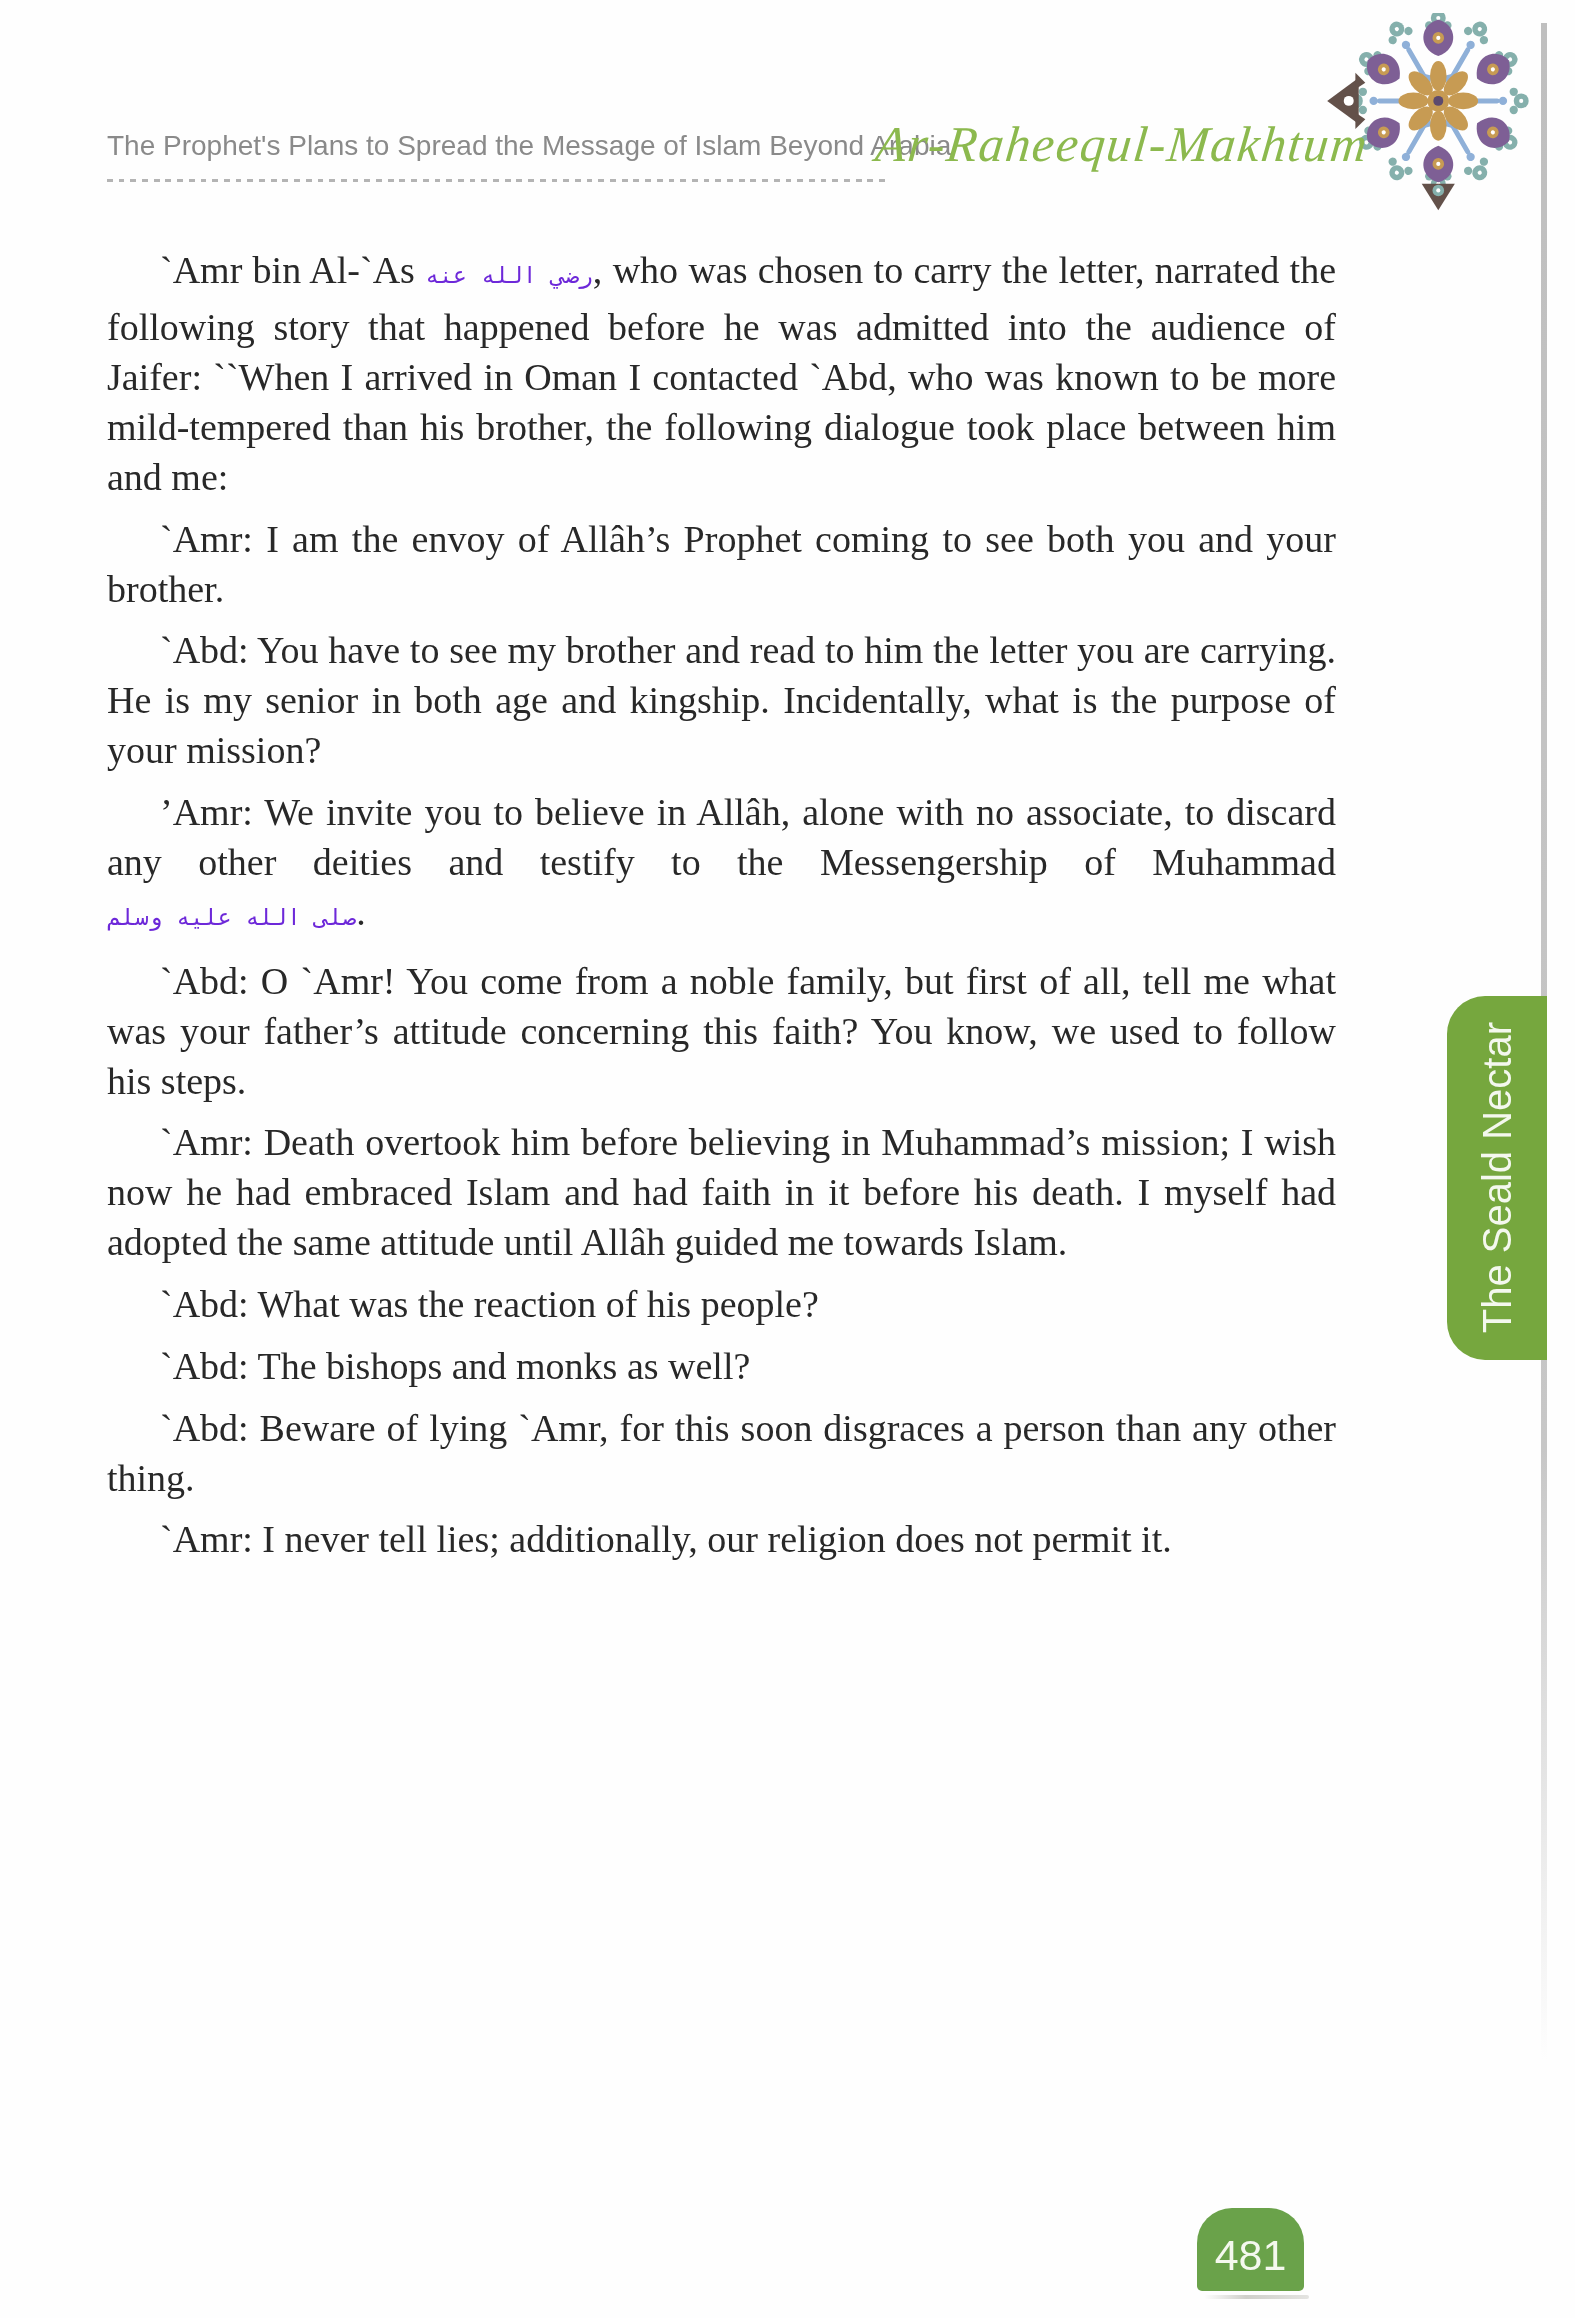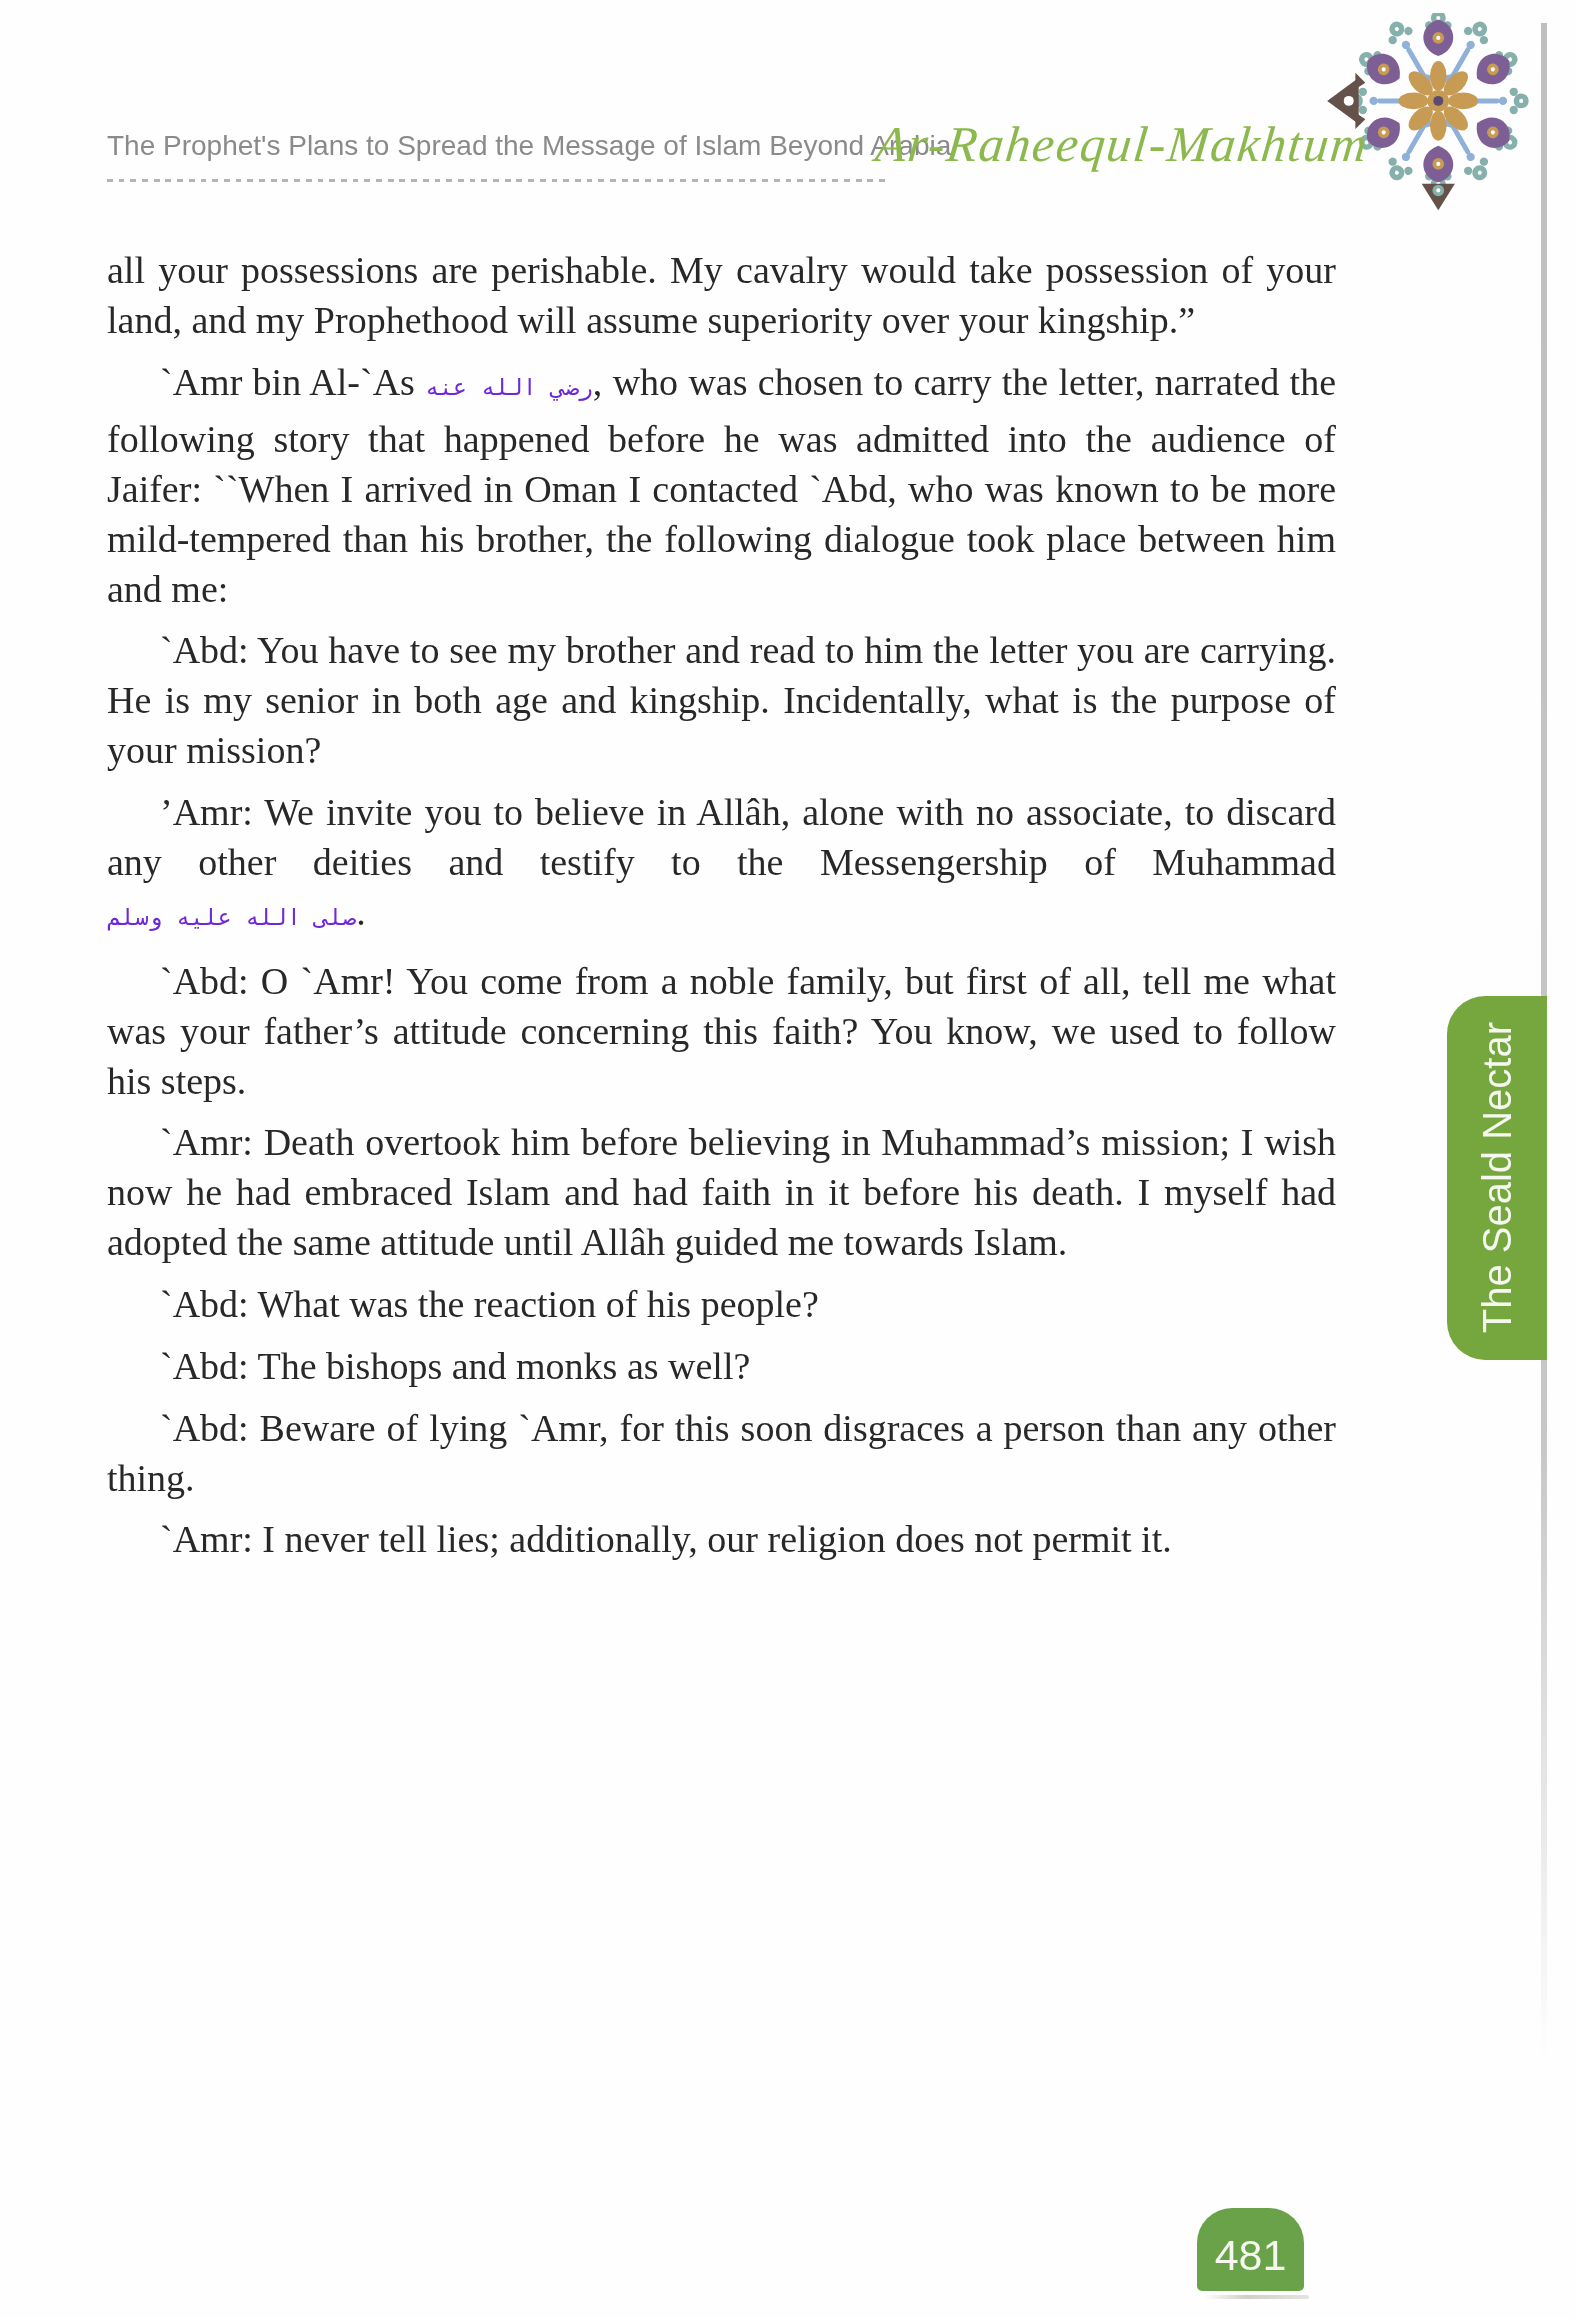--- a/index.html
+++ b/index.html
@@ -144,22 +144,22 @@
       <circle cx="0" cy="6" r="7" fill="#85b0ac"></circle>
       <circle cx="0" cy="6" r="2.5" fill="#ffffff"></circle>
     </g>
   </svg>
 
   <span class="header-title">The Prophet's Plans to Spread the Message of Islam Beyond Arabia</span>
   <div class="dotted-rule"></div>
   <span class="header-script">Ar-Raheequl-Makhtum</span>
 
   <main class="body-text" id="body-text">
-      <p class="para"><span>all your possessions are perishable. My cavalry would take possession of your land, and my Prophethood will assume superiority over your kingship.”</span></p>
       <p class="para indent"><span>`Amr bin Al-`As </span><span class="honorific">رضي الله عنه</span><span>, who was chosen to carry the letter, narrated the following story that happened before he was admitted into the audience of Jaifer: ``When I arrived in Oman I contacted `Abd, who was known to be more mild-tempered than his brother, the following dialogue took place between him and me:</span></p>
+      <p class="para indent"><span>`Amr: I am the envoy of Allâh’s Prophet coming to see both you and your brother.</span></p>
       <p class="para indent"><span>`Abd: You have to see my brother and read to him the letter you are carrying. He is my senior in both age and kingship. Incidentally, what is the purpose of your mission?</span></p>
       <p class="para indent"><span>’Amr: We invite you to believe in Allâh, alone with no associate, to discard any other deities and testify to the Messengership of Muhammad </span><span class="honorific">صلى الله عليه وسلم</span><span>.</span></p>
       <p class="para indent"><span>`Abd: O `Amr! You come from a noble family, but first of all, tell me what was your father’s attitude concerning this faith? You know, we used to follow his steps.</span></p>
       <p class="para indent"><span>`Amr: Death overtook him before believing in Muhammad’s mission; I wish now he had embraced Islam and had faith in it before his death. I myself had adopted the same attitude until Allâh guided me towards Islam.</span></p>
       <p class="para indent"><span>`Abd: What was the reaction of his people?</span></p>
       <p class="para indent"><span>`Abd: The bishops and monks as well?</span></p>
       <p class="para indent"><span>`Abd: Beware of lying `Amr, for this soon disgraces a person than any other thing.</span></p>
       <p class="para indent"><span>`Amr: I never tell lies; additionally, our religion does not permit it.</span></p>
     </main>
 

